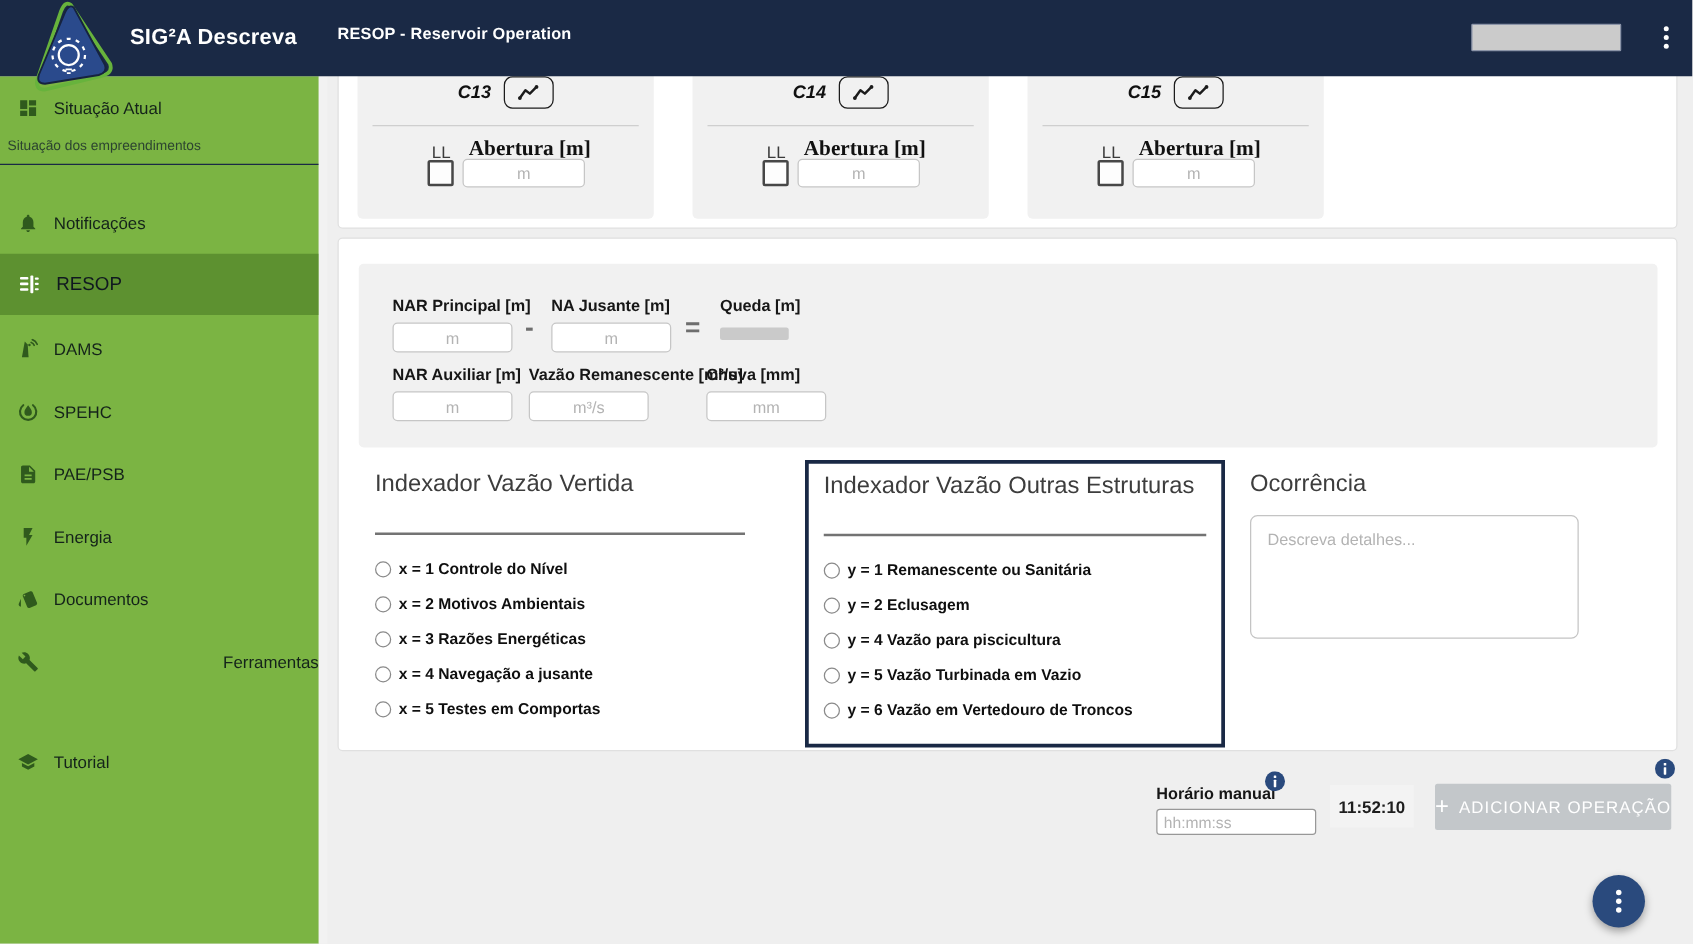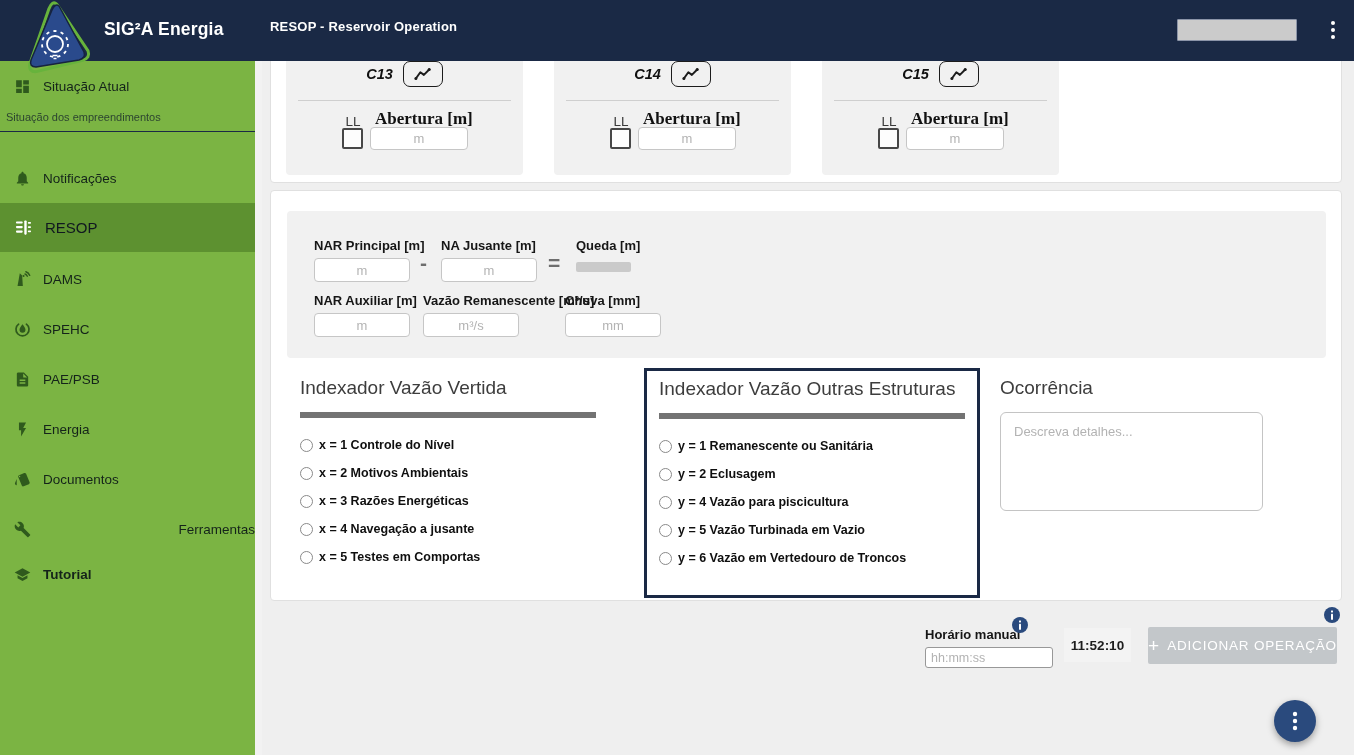--- a/index.html
+++ b/index.html
@@ -49,21 +49,21 @@
   .measures { position:absolute; left:16px; top:20px; width:1039px; height:147px; background:#f1f1f1; border-radius:4px; }
   .fgroup { position:absolute; }
   .flabel { font-size:13px; font-weight:bold; color:#161616; white-space:nowrap; }
   .finput { display:block; margin-top:4px; width:96px; height:24px; border:1px solid #c6c6c6; border-radius:4px; text-align:center; font-size:13px; color:#222; background:#fff; }
   .op { position:absolute; font-size:21px; font-weight:bold; color:#6e6e6e; }
   .queda-bar { margin-top:8px; width:55px; height:10px; background:#cacaca; border-radius:2px; }
 
   
   .section-title { font-size:19px; color:#3d3d3d; }
   .sec { position:absolute; }
-  .sec-underline { border-bottom:6px solid #737373; padding-bottom:13px; }
+  .sec-underline { border-bottom:2px solid #737373; padding-bottom:27px; }
   .radio-list { margin-top:13px; }
   .radio-row { display:flex; align-items:center; height:28px; cursor:pointer; }
   .radio { width:13px; height:13px; border:1.5px solid #8a8a8a; border-radius:50%; background:#fff; flex:0 0 auto; }
   .radio-lbl { margin-left:6px; font-size:12.5px; font-weight:bold; color:#0f0f0f; white-space:nowrap; }
   .sec-vertida { left:29px; top:186px; width:296px; }
   .sec-outras { left:373px; top:177px; width:336px; height:230px; border:3px solid #1a2945; background:#fff; padding:7px 12px 0 12px; }
   .sec-ocorrencia { left:729px; top:186px; width:263px; }
   .ocorrencia-ta { margin-top:13px; width:263px; height:99px; border:1px solid #c4c4c4; border-radius:6px; padding:11px 13px; font-family:"Liberation Sans",sans-serif; font-size:13px; color:#222; resize:none; background:#fff; }
 
   
@@ -76,21 +76,21 @@
   .time-text { font-size:13.5px; font-weight:bold; color:#1d1d1d; }
   .add-btn { position:absolute; left:1148px; top:627px; width:189px; height:37px; background:#c3c7ca; border:none; border-radius:2px; color:#fff; display:flex; align-items:center; justify-content:center; gap:8px; cursor:default; }
   .add-plus { font-size:19px; font-weight:normal; line-height:1; }
   .add-lbl { font-size:13.5px; letter-spacing:.8px; }
   .fab { position:absolute; left:1274px; top:700px; width:42px; height:42px; border-radius:50%; background:#2a4a7d; box-shadow:0 3px 7px rgba(0,0,0,.35); display:flex; align-items:center; justify-content:center; cursor:pointer; z-index:45; }
 </style>
 </head>
 <body>
 
 <header class="navbar">
-  <span class="brand">SIG²A Energia</span>
+  <span class="brand">SIG²A Descreva</span>
   <span class="app-title">RESOP - Reservoir Operation</span>
   <input class="nav-input" type="text" style="">
   <span class="kebab">
     <svg width="18" height="26" viewBox="0 0 18 26">
         <g fill="#fff">
           <circle cx="9" cy="5" r="2"></circle>
           <circle cx="9" cy="12" r="2"></circle>
           <circle cx="9" cy="19" r="2"></circle>
         </g>
       </svg>
@@ -185,21 +185,21 @@
     <span class="lbl">Documentos</span>
   </div>
 
   <div class="side-item" style="top:455px;justify-content:space-between;">
     <svg width="17" height="17" viewBox="0 0 24 24">
         <path fill="currentColor" d="M22.7 19l-9.1-9.1c.9-2.3.4-5-1.5-6.9-2-2-5-2.4-7.4-1.3L9 6 6 9 1.6 4.7C.4 7.1.9 10.1 2.9 12.1c1.9 1.9 4.6 2.4 6.9 1.5l9.1 9.1c.4.4 1 .4 1.4 0l2.3-2.3c.5-.4.5-1.1.1-1.4z"></path>
       </svg>
     <span class="lbl">Ferramentas</span>
   </div>
 
-  <div class="side-item" style="top:500px;font-weight:bold;">
+  <div class="side-item" style="top:535px;">
     <svg width="17" height="17" viewBox="0 0 24 24">
         <path fill="currentColor" d="M5 13.18v4L12 21l7-3.82v-4L12 17l-7-3.82zM12 3L1 9l11 6 11-6-11-6z"></path>
       </svg>
     <span class="lbl">Tutorial</span>
   </div>
 </nav>
 <div class="sidebar-scroll"></div>
 
 <section class="panel panel-1">
 

